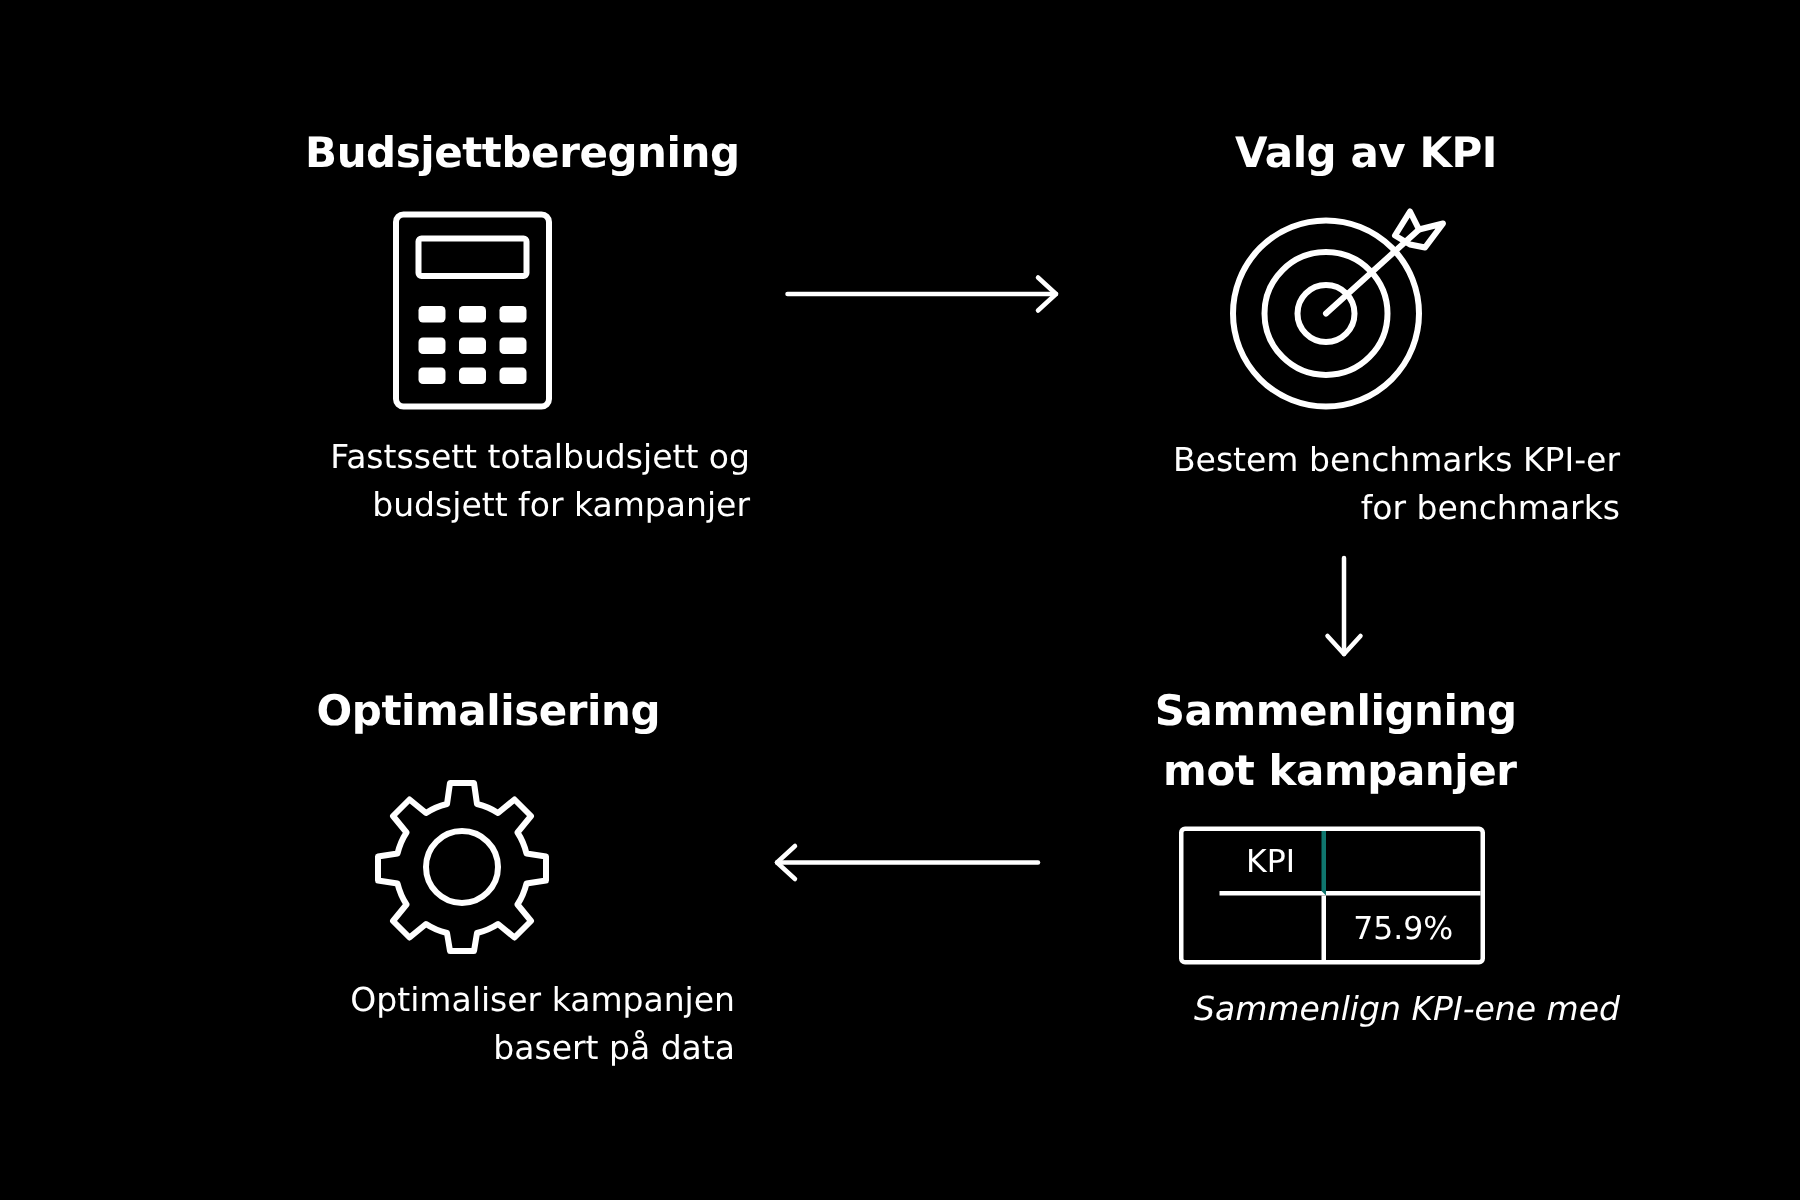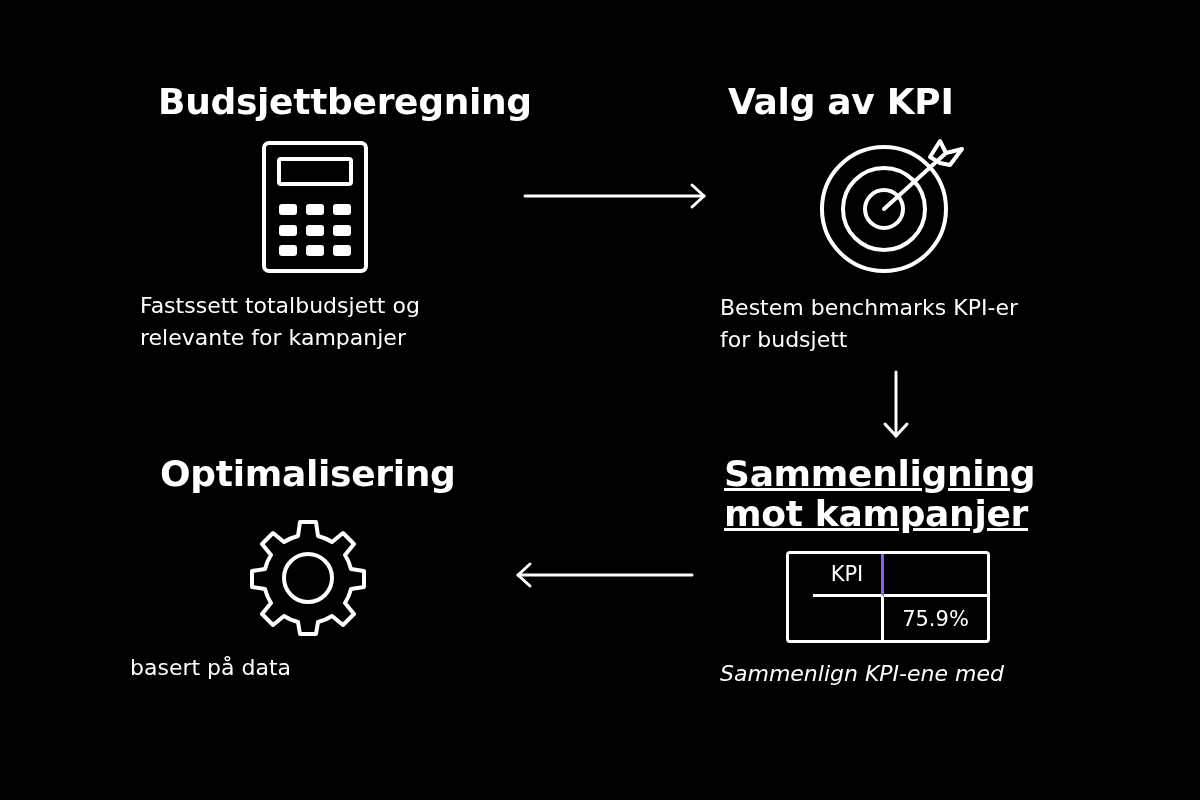--- a/index.html
+++ b/index.html
@@ -2,38 +2,38 @@
 <html><head>
 <meta charset="utf-8">
 <style>
   html, body { margin: 0; padding: 0; }
   body {
     width: 1200px; height: 800px; background: #000000; color: #ffffff;
     font-family: "DejaVu Sans", "Liberation Sans", sans-serif;
     position: relative; overflow: hidden;
   }
   .title {
-    position: absolute; font-weight: bold; font-size: 36px; letter-spacing: -0.3px;
-    text-align: left; white-space: nowrap; line-height: 40px;
+    position: absolute; font-weight: bold; font-size: 28px; letter-spacing: -0.3px;
+    text-align: right; white-space: nowrap; line-height: 40px;
   }
   .desc {
-    position: absolute; font-size: 22px; text-align: left; line-height: 32px;
+    position: absolute; font-size: 22px; text-align: right; line-height: 32px;
     white-space: nowrap;
   }
   .icon { position: absolute; }
   .arrow { position: absolute; }
   .kpi-table {
     position: absolute; left: 786px; top: 551px; width: 204px; height: 92px;
     border: 3px solid #fff; border-radius: 4px; box-sizing: border-box;
     display: grid; grid-template-columns: 95px 1fr; grid-template-rows: 1fr 1fr;
   }
   .kpi-cell {
     font-size: 21px; display: flex; align-items: center; justify-content: center;
   }
-  .kpi-cell.c1 { border-right: 3px solid #8b5cf6; border-bottom: 3px solid #fff; margin-left: 24px; }
+  .kpi-cell.c1 { border-right: 3px solid #0f766e; border-bottom: 3px solid #fff; margin-left: 24px; }
   .kpi-cell.c2 { border-bottom: 3px solid #fff; }
   .kpi-cell.c3 { border-right: 3px solid #fff; }
 </style>
 </head>
 <body>
 
 <div class="title" style="left:158px; top:82px; width:335px;">Budsjettberegning</div>
 <svg class="icon" style="left:258px; top:138px;" width="114" height="140" viewBox="0 0 114 140">
   <rect x="6" y="5" width="102" height="128" rx="5" fill="none" stroke="#fff" stroke-width="4"></rect>
   <rect x="21" y="21" width="72" height="25" rx="2" fill="none" stroke="#fff" stroke-width="4"></rect>
@@ -44,47 +44,47 @@
     <rect x="21" y="87" width="18" height="11" rx="3"></rect>
       <rect x="48" y="87" width="18" height="11" rx="3"></rect>
       <rect x="75" y="87" width="18" height="11" rx="3"></rect>
     <rect x="21" y="107" width="18" height="11" rx="3"></rect>
       <rect x="48" y="107" width="18" height="11" rx="3"></rect>
       <rect x="75" y="107" width="18" height="11" rx="3"></rect>
   </g>
 </svg>
 <div class="desc" style="left:140px; top:290px; width:360px;">
   <div>Fastssett totalbudsjett og</div>
-  <div>relevante for kampanjer</div>
+  <div>budsjett for kampanjer</div>
 </div>
 
 <svg class="arrow" style="left:520px; top:180px;" width="192" height="32" viewBox="0 0 192 32">
   <line x1="5" y1="16" x2="184" y2="16" stroke="#fff" stroke-width="3" stroke-linecap="round"></line>
   <polyline points="172,5 184,16 172,27" fill="none" stroke="#fff" stroke-width="3" stroke-linecap="round" stroke-linejoin="round"></polyline>
 </svg>
 
 <div class="title" style="left:728px; top:82px; width:270px;">Valg av KPI</div>
 <svg class="icon" style="left:820px; top:135px;" width="150" height="140" viewBox="0 0 150 140">
   <circle cx="64" cy="74" r="62" fill="none" stroke="#fff" stroke-width="4"></circle>
   <circle cx="64" cy="74" r="41" fill="none" stroke="#fff" stroke-width="4"></circle>
   <circle cx="64" cy="74" r="19" fill="none" stroke="#fff" stroke-width="4"></circle>
   <line x1="64" y1="74" x2="126" y2="18" stroke="#fff" stroke-width="4" stroke-linecap="round"></line>
   <path d="M110,22 L120,6 L126,18 L142,14 L130,30 L120,28 Z" fill="none" stroke="#fff" stroke-width="4" stroke-linejoin="round"></path>
 </svg>
 <div class="desc" style="left:720px; top:292px; width:360px;">
   <div>Bestem benchmarks KPI-er</div>
-  <div>for budsjett</div>
+  <div>for benchmarks</div>
 </div>
 
 <svg class="arrow" style="left:880px; top:368px;" width="32" height="74" viewBox="0 0 32 74">
   <line x1="16" y1="4" x2="16" y2="68" stroke="#fff" stroke-width="3" stroke-linecap="round"></line>
   <polyline points="5,56 16,68 27,56" fill="none" stroke="#fff" stroke-width="3" stroke-linecap="round" stroke-linejoin="round"></polyline>
 </svg>
 
-<div class="title" style="left:724px; top:454px; width:324px;text-decoration:underline;">
+<div class="title" style="left:687px; top:454px; width:324px;">
   <div>Sammenligning</div>
   <div>mot kampanjer</div>
 </div>
 <div class="kpi-table">
   <div class="kpi-cell c1">KPI</div>
   <div class="kpi-cell c2"></div>
   <div class="kpi-cell c3"></div>
   <div class="kpi-cell c4">75.9%</div>
 </div>
 <div class="desc" style="left:720px; top:658px; width:360px;font-style:italic;">
@@ -95,14 +95,15 @@
   <line x1="8" y1="16" x2="182" y2="16" stroke="#fff" stroke-width="3" stroke-linecap="round"></line>
   <polyline points="20,5 8,16 20,27" fill="none" stroke="#fff" stroke-width="3" stroke-linecap="round" stroke-linejoin="round"></polyline>
 </svg>
 
 <div class="title" style="left:160px; top:454px; width:280px;">Optimalisering</div>
 <svg class="icon" style="left:244px; top:514px;" width="128" height="128" viewBox="0 0 128 128">
   <path d="M56,8 L72,8 L74,22 Q82,24 88,28 L99,19 L110,30 L101,41 Q105,47 107,55 L120,57 L120,73 L107,75 Q105,83 101,89 L110,100 L99,111 L88,102 Q82,106 74,108 L72,120 L56,120 L54,108 Q46,106 40,102 L29,111 L18,100 L27,89 Q23,83 21,75 L8,73 L8,57 L21,55 Q23,47 27,41 L18,30 L29,19 L40,28 Q46,24 54,22 Z" fill="none" stroke="#fff" stroke-width="4" stroke-linejoin="round"></path>
   <circle cx="64" cy="64" r="24" fill="none" stroke="#fff" stroke-width="4"></circle>
 </svg>
 <div class="desc" style="left:130px; top:652px; width:360px;">
+  <div>Optimaliser kampanjen</div>
   <div>basert på data</div>
 </div>
 
 </body></html>

